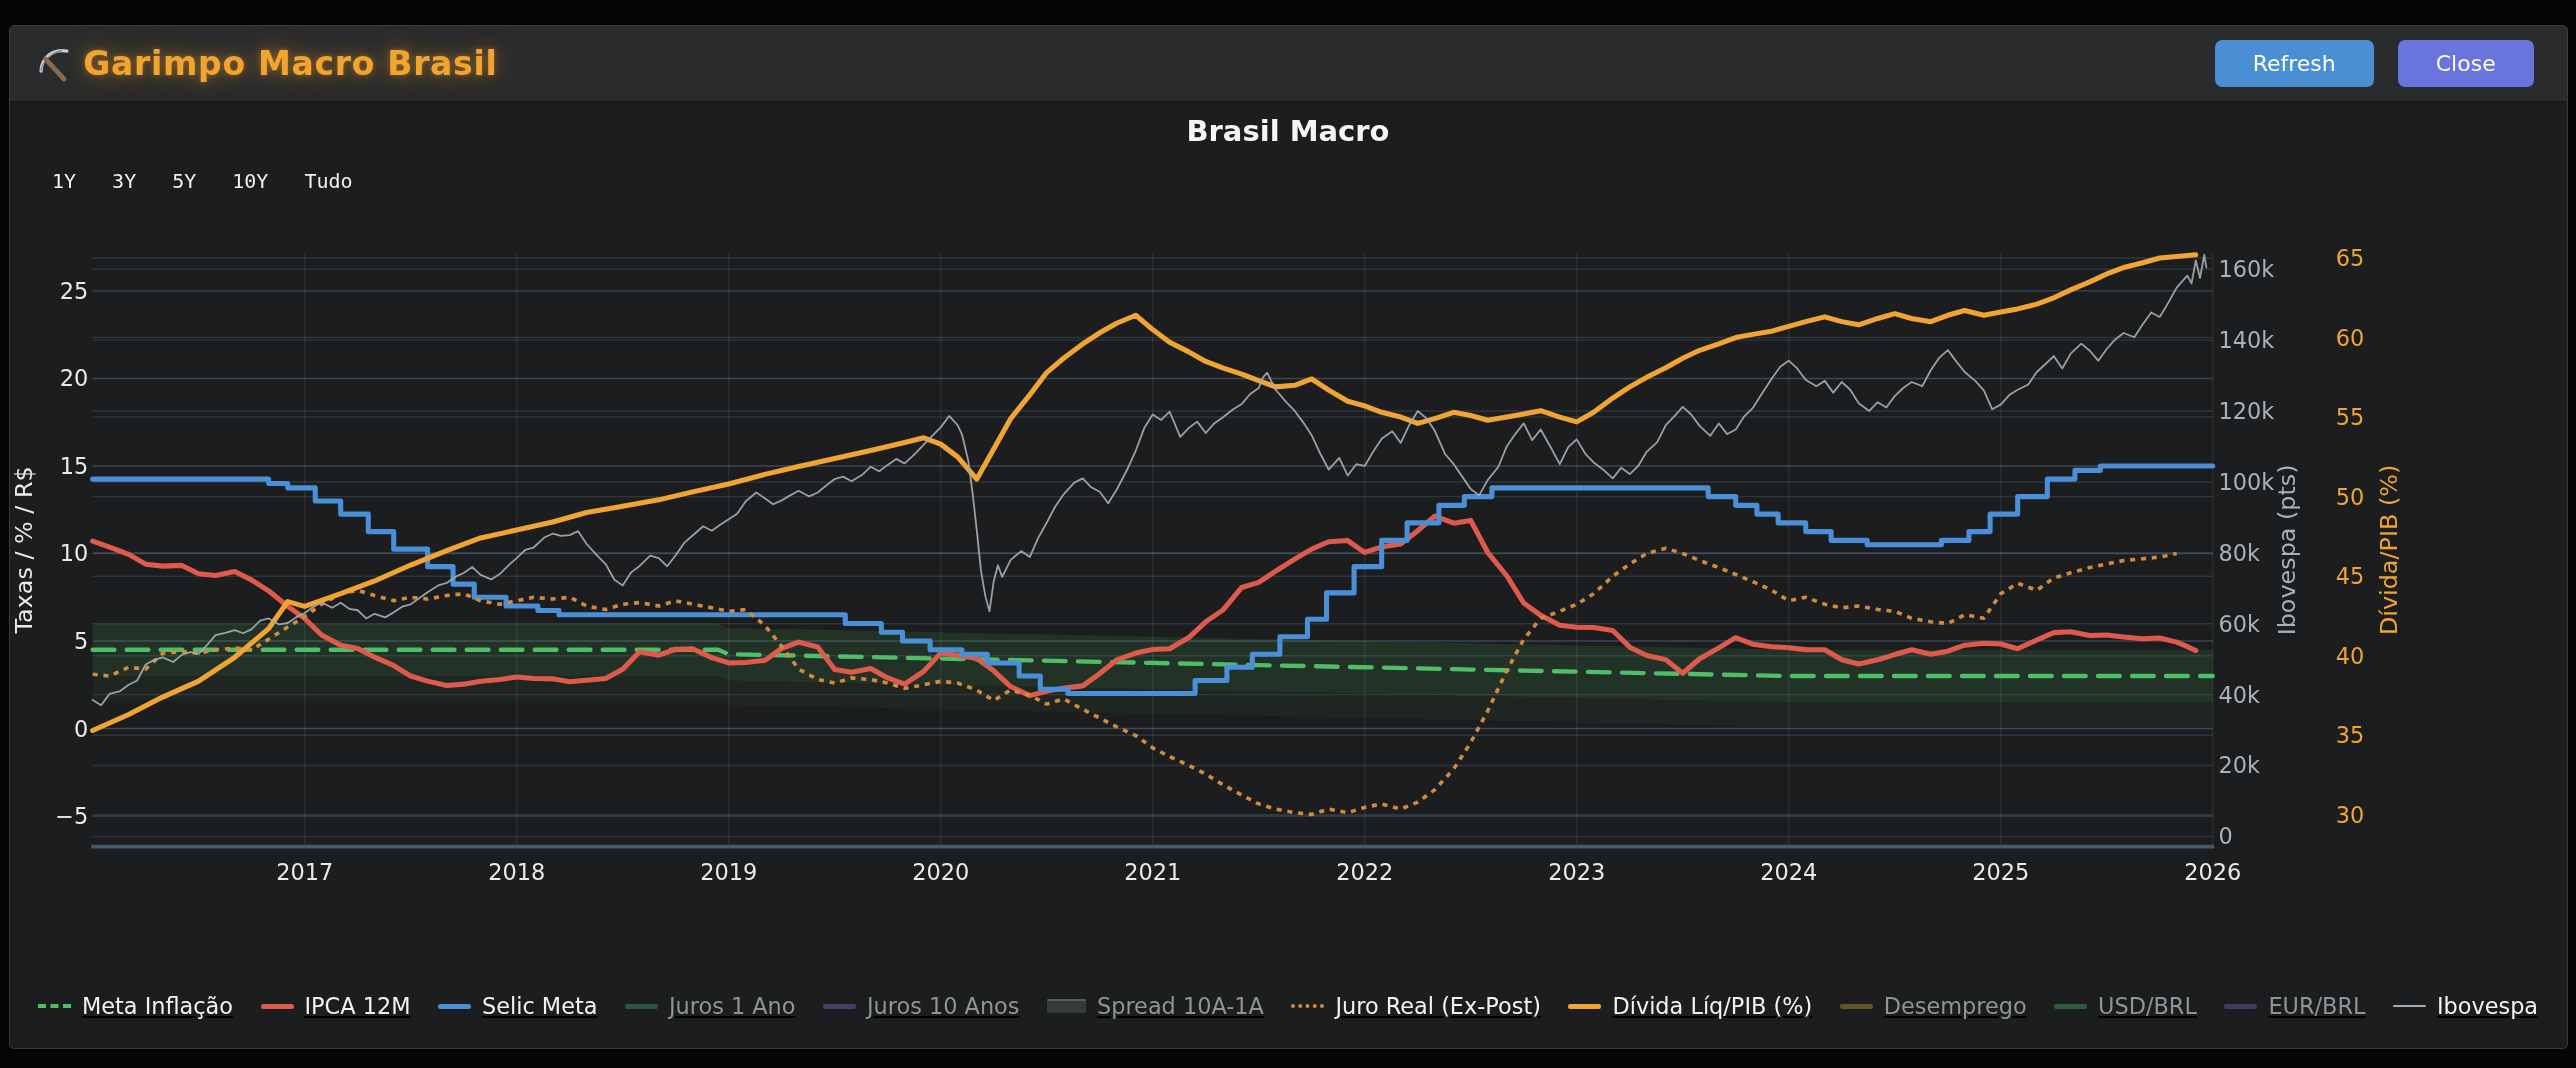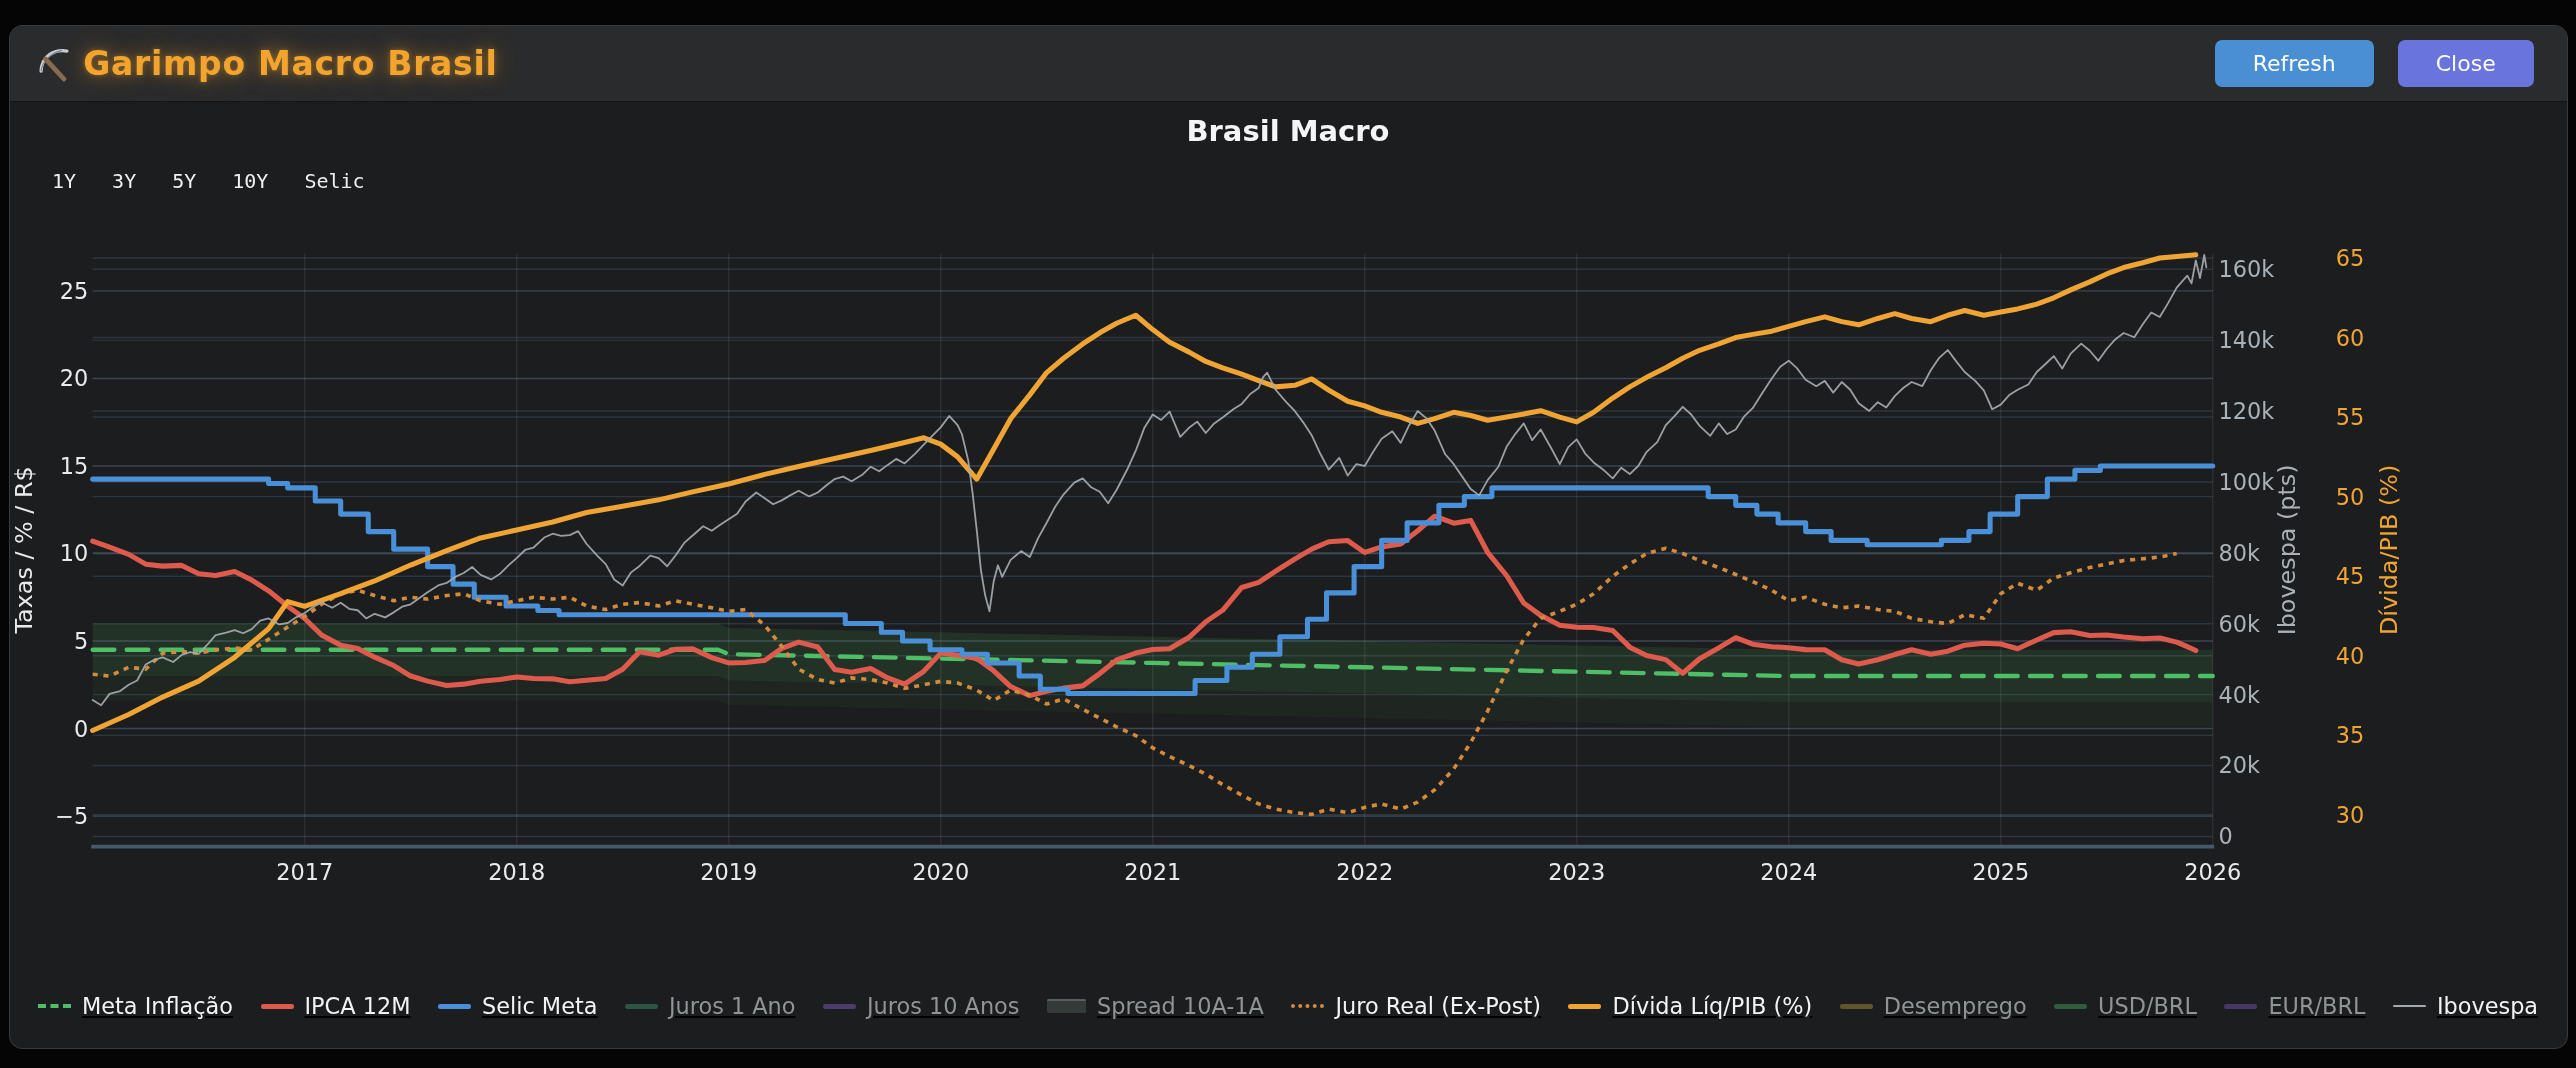--- a/index.html
+++ b/index.html
@@ -1,19 +1,19 @@
 <!DOCTYPE html>
 <html style="font-size:11.6px"><head>
 <meta charset="utf-8">
 <style>
   html,body{margin:0;padding:0;}
   body{width:2576px;height:1068px;background:#050505;overflow:hidden;
        font-family:"DejaVu Sans",sans-serif;position:relative;}
   .panel{position:absolute;left:8.7px;top:25px;width:2557px;height:1022px;
-         background:#1c1d1e;border:0.7px solid #3a3a3a;border-radius:13px;overflow:hidden;}
+         background:#1c1d1e;border:0.7px solid #3a3a3a;border-radius:5px;overflow:hidden;}
   .hdr{height:76px;background:#2a2b2c;border-bottom:1.4px solid #141414;
        display:flex;align-items:center;padding:0 33px 0 26px;box-sizing:border-box;}
   .app-title{font-size:33px;font-weight:bold;color:#f2a42e;margin-left:11.6px;letter-spacing:0.7px;
        text-shadow:0 0 20px rgba(242,164,46,.55),0 0 5.8px rgba(242,164,46,.35);}
   .spacer{flex:1;}
   .btn{font-family:"DejaVu Sans",sans-serif;font-size:22px;color:#ffffff;border:none;
        border-radius:7.2px;padding:11px 38px;cursor:pointer;}
   .btn.refresh{background:#4a8fd4;}
   .btn.close{background:#6a74dd;margin-left:24px;}
   .chart-title{position:absolute;top:114px;left:0;width:2576px;text-align:center;
@@ -52,21 +52,21 @@
     <button class="btn close">Close</button>
   </div>
 </div>
 
 <div class="chart-title">Brasil Macro</div>
 <div class="ranges">
     <span class="rb">1Y</span>
     <span class="rb">3Y</span>
     <span class="rb">5Y</span>
     <span class="rb">10Y</span>
-    <span class="rb">Selic</span>
+    <span class="rb">Tudo</span>
   </div>
 
 <svg id="plot" viewBox="0 0 3560 1476">
     <g>
       <line x1="128" x2="3058" y1="1155.9870936902485" y2="1155.9870936902485" stroke="rgba(110,140,175,0.22)" stroke-width="2"></line>
       <line x1="128" x2="3058" y1="1057.994741873805" y2="1057.994741873805" stroke="rgba(110,140,175,0.22)" stroke-width="2"></line>
       <line x1="128" x2="3058" y1="960.0023900573614" y2="960.0023900573614" stroke="rgba(110,140,175,0.22)" stroke-width="2"></line>
       <line x1="128" x2="3058" y1="862.0100382409178" y2="862.0100382409178" stroke="rgba(110,140,175,0.22)" stroke-width="2"></line>
       <line x1="128" x2="3058" y1="764.0176864244743" y2="764.0176864244743" stroke="rgba(110,140,175,0.22)" stroke-width="2"></line>
       <line x1="128" x2="3058" y1="666.0253346080306" y2="666.0253346080306" stroke="rgba(110,140,175,0.22)" stroke-width="2"></line>

